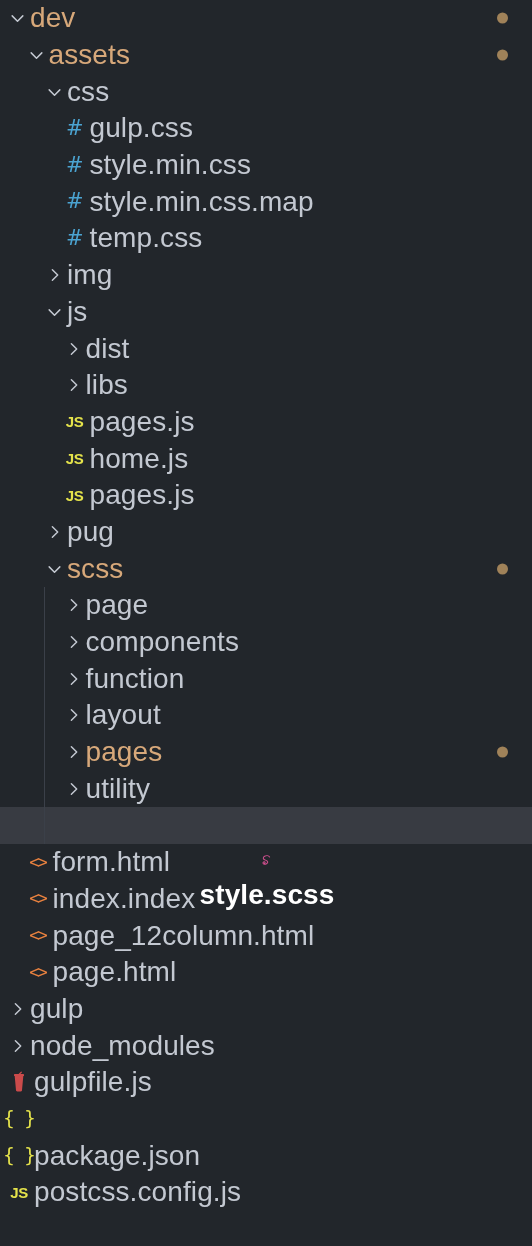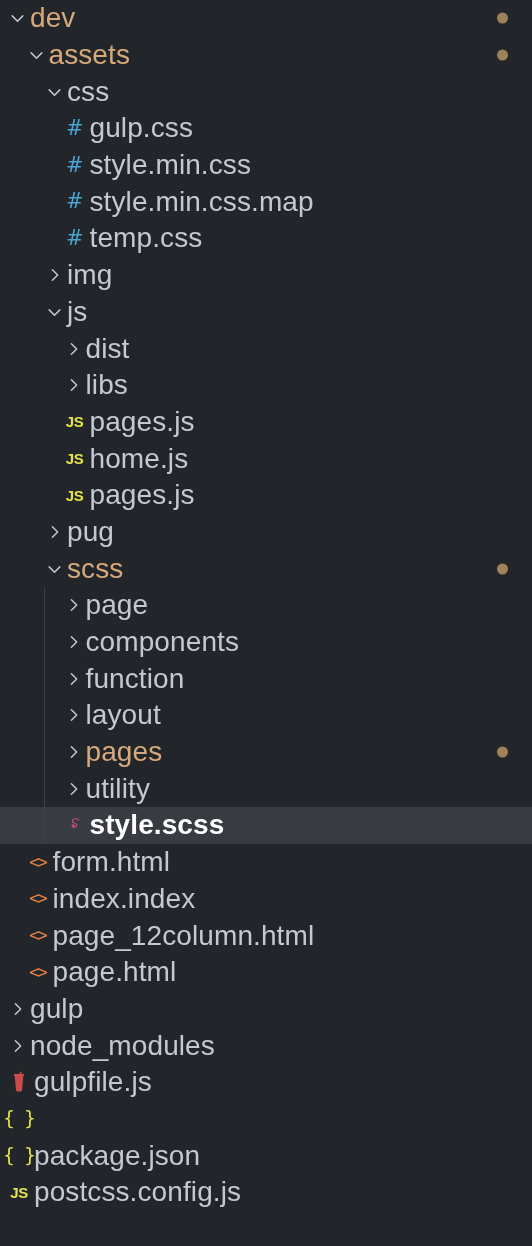--- a/index.html
+++ b/index.html
@@ -26,20 +26,21 @@
     position: relative;
     display: flex;
     align-items: center;
     height: 36.7px;
     box-sizing: border-box;
     white-space: nowrap;
     cursor: pointer;
   }
   .row.selected {
     background: #383b42;
+    flex-direction: column;
   }
 
   
   .indent {
     flex: 0 0 auto;
     height: 100%;
   }
 
   
   .twistie {

